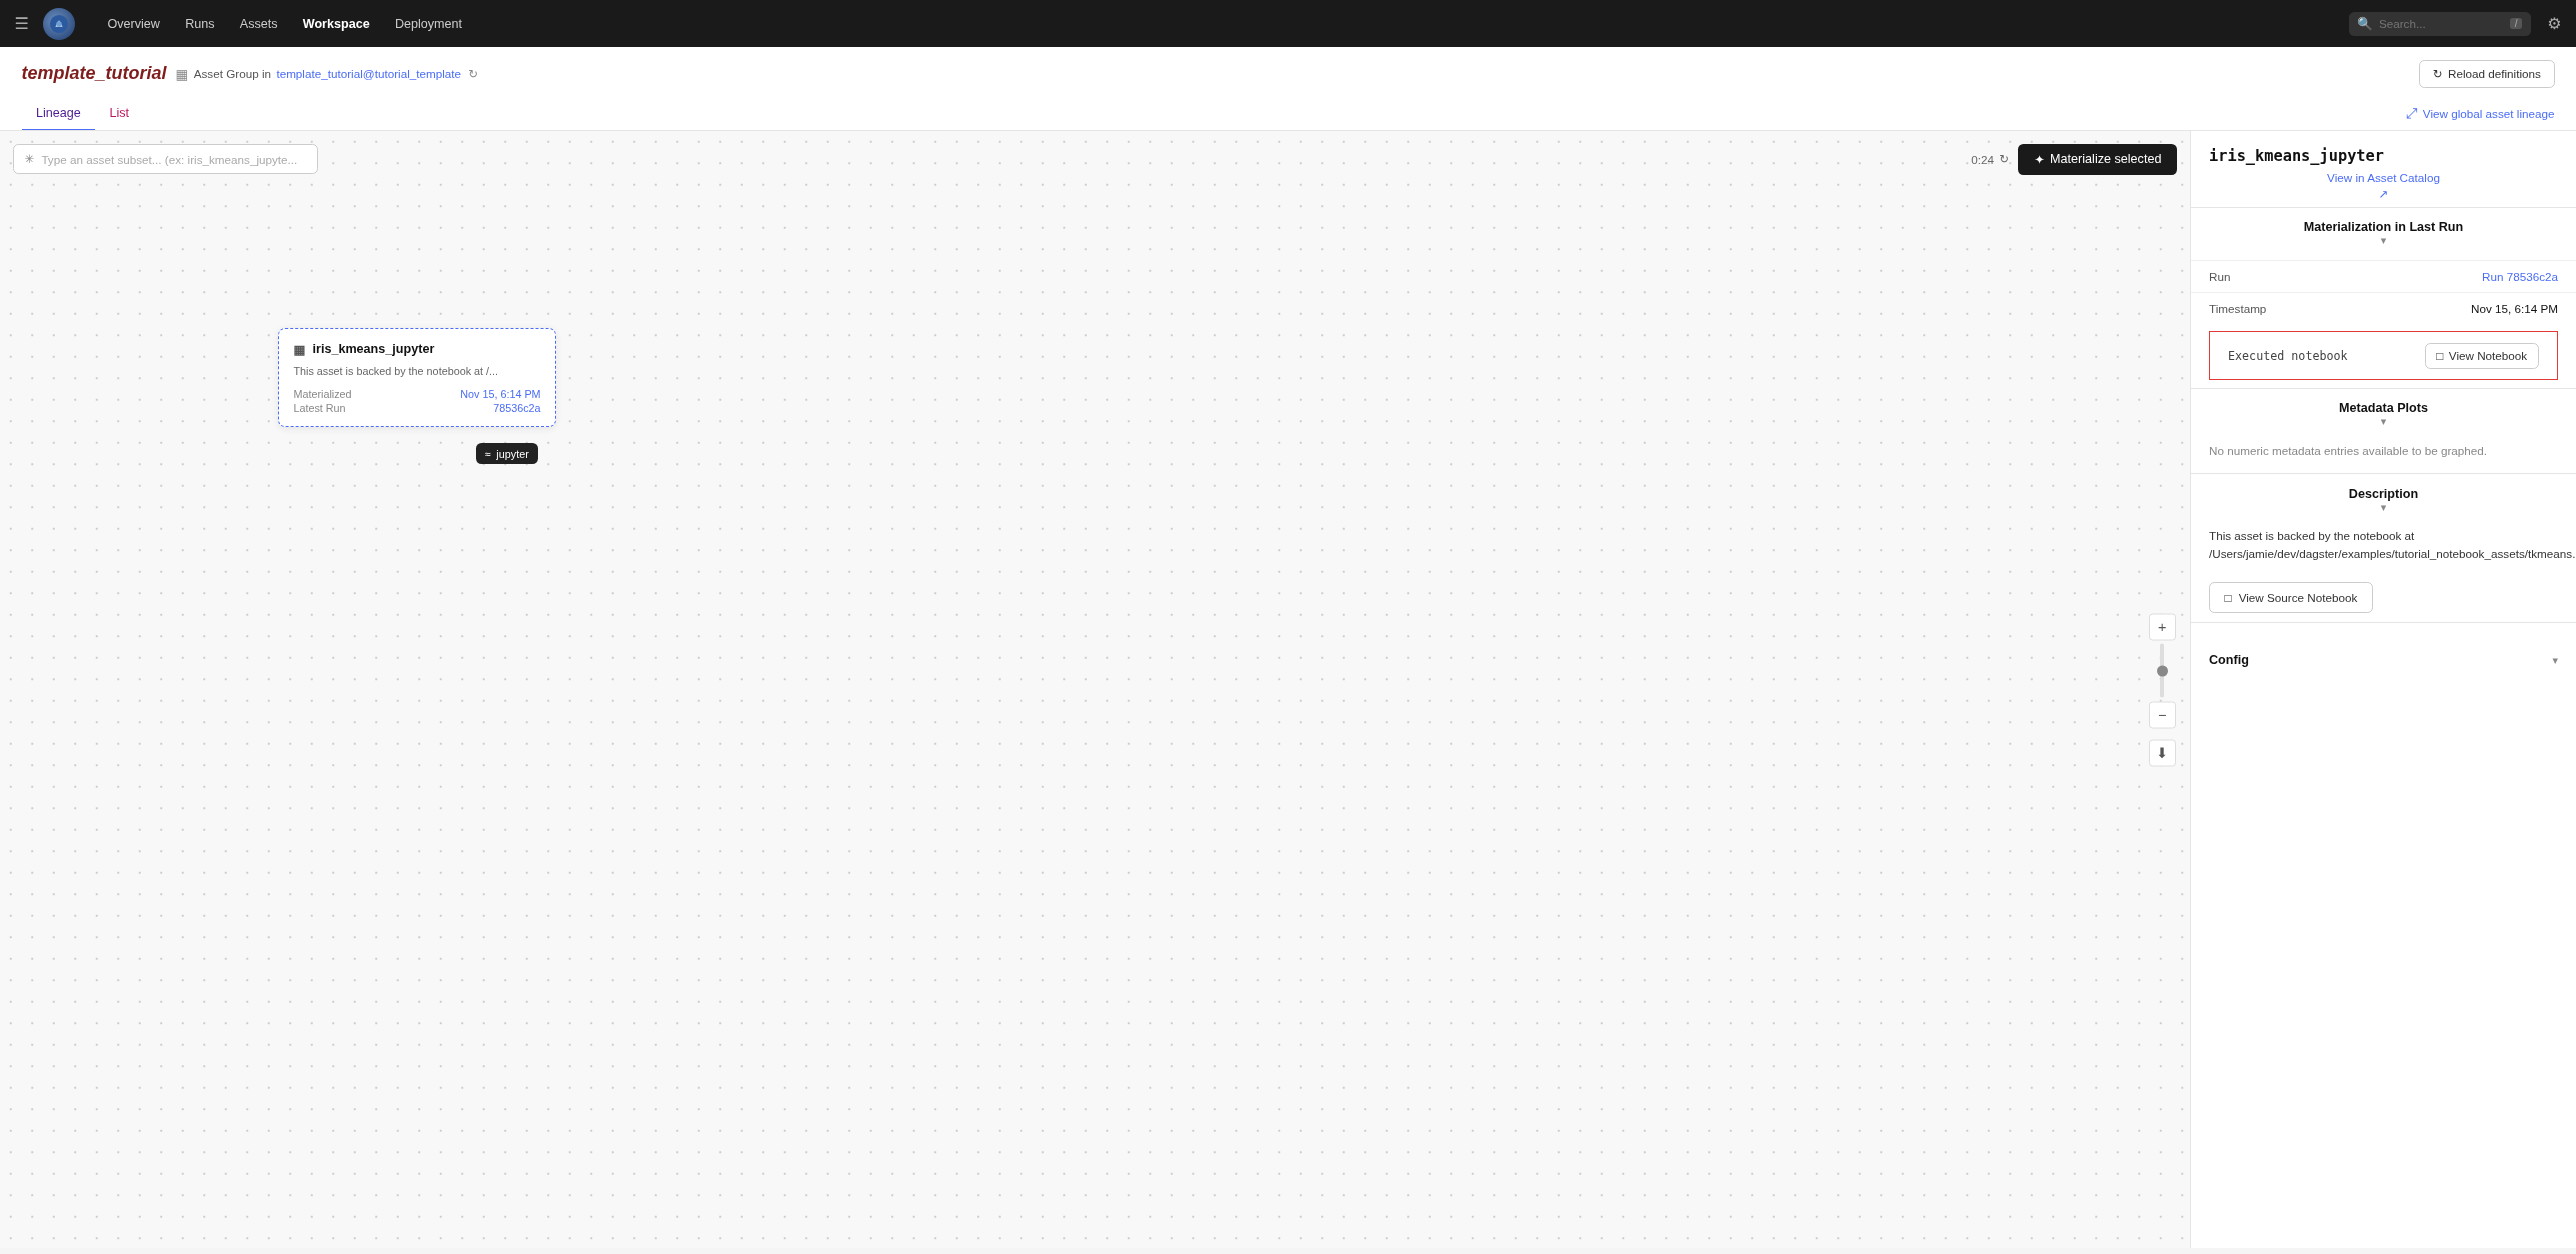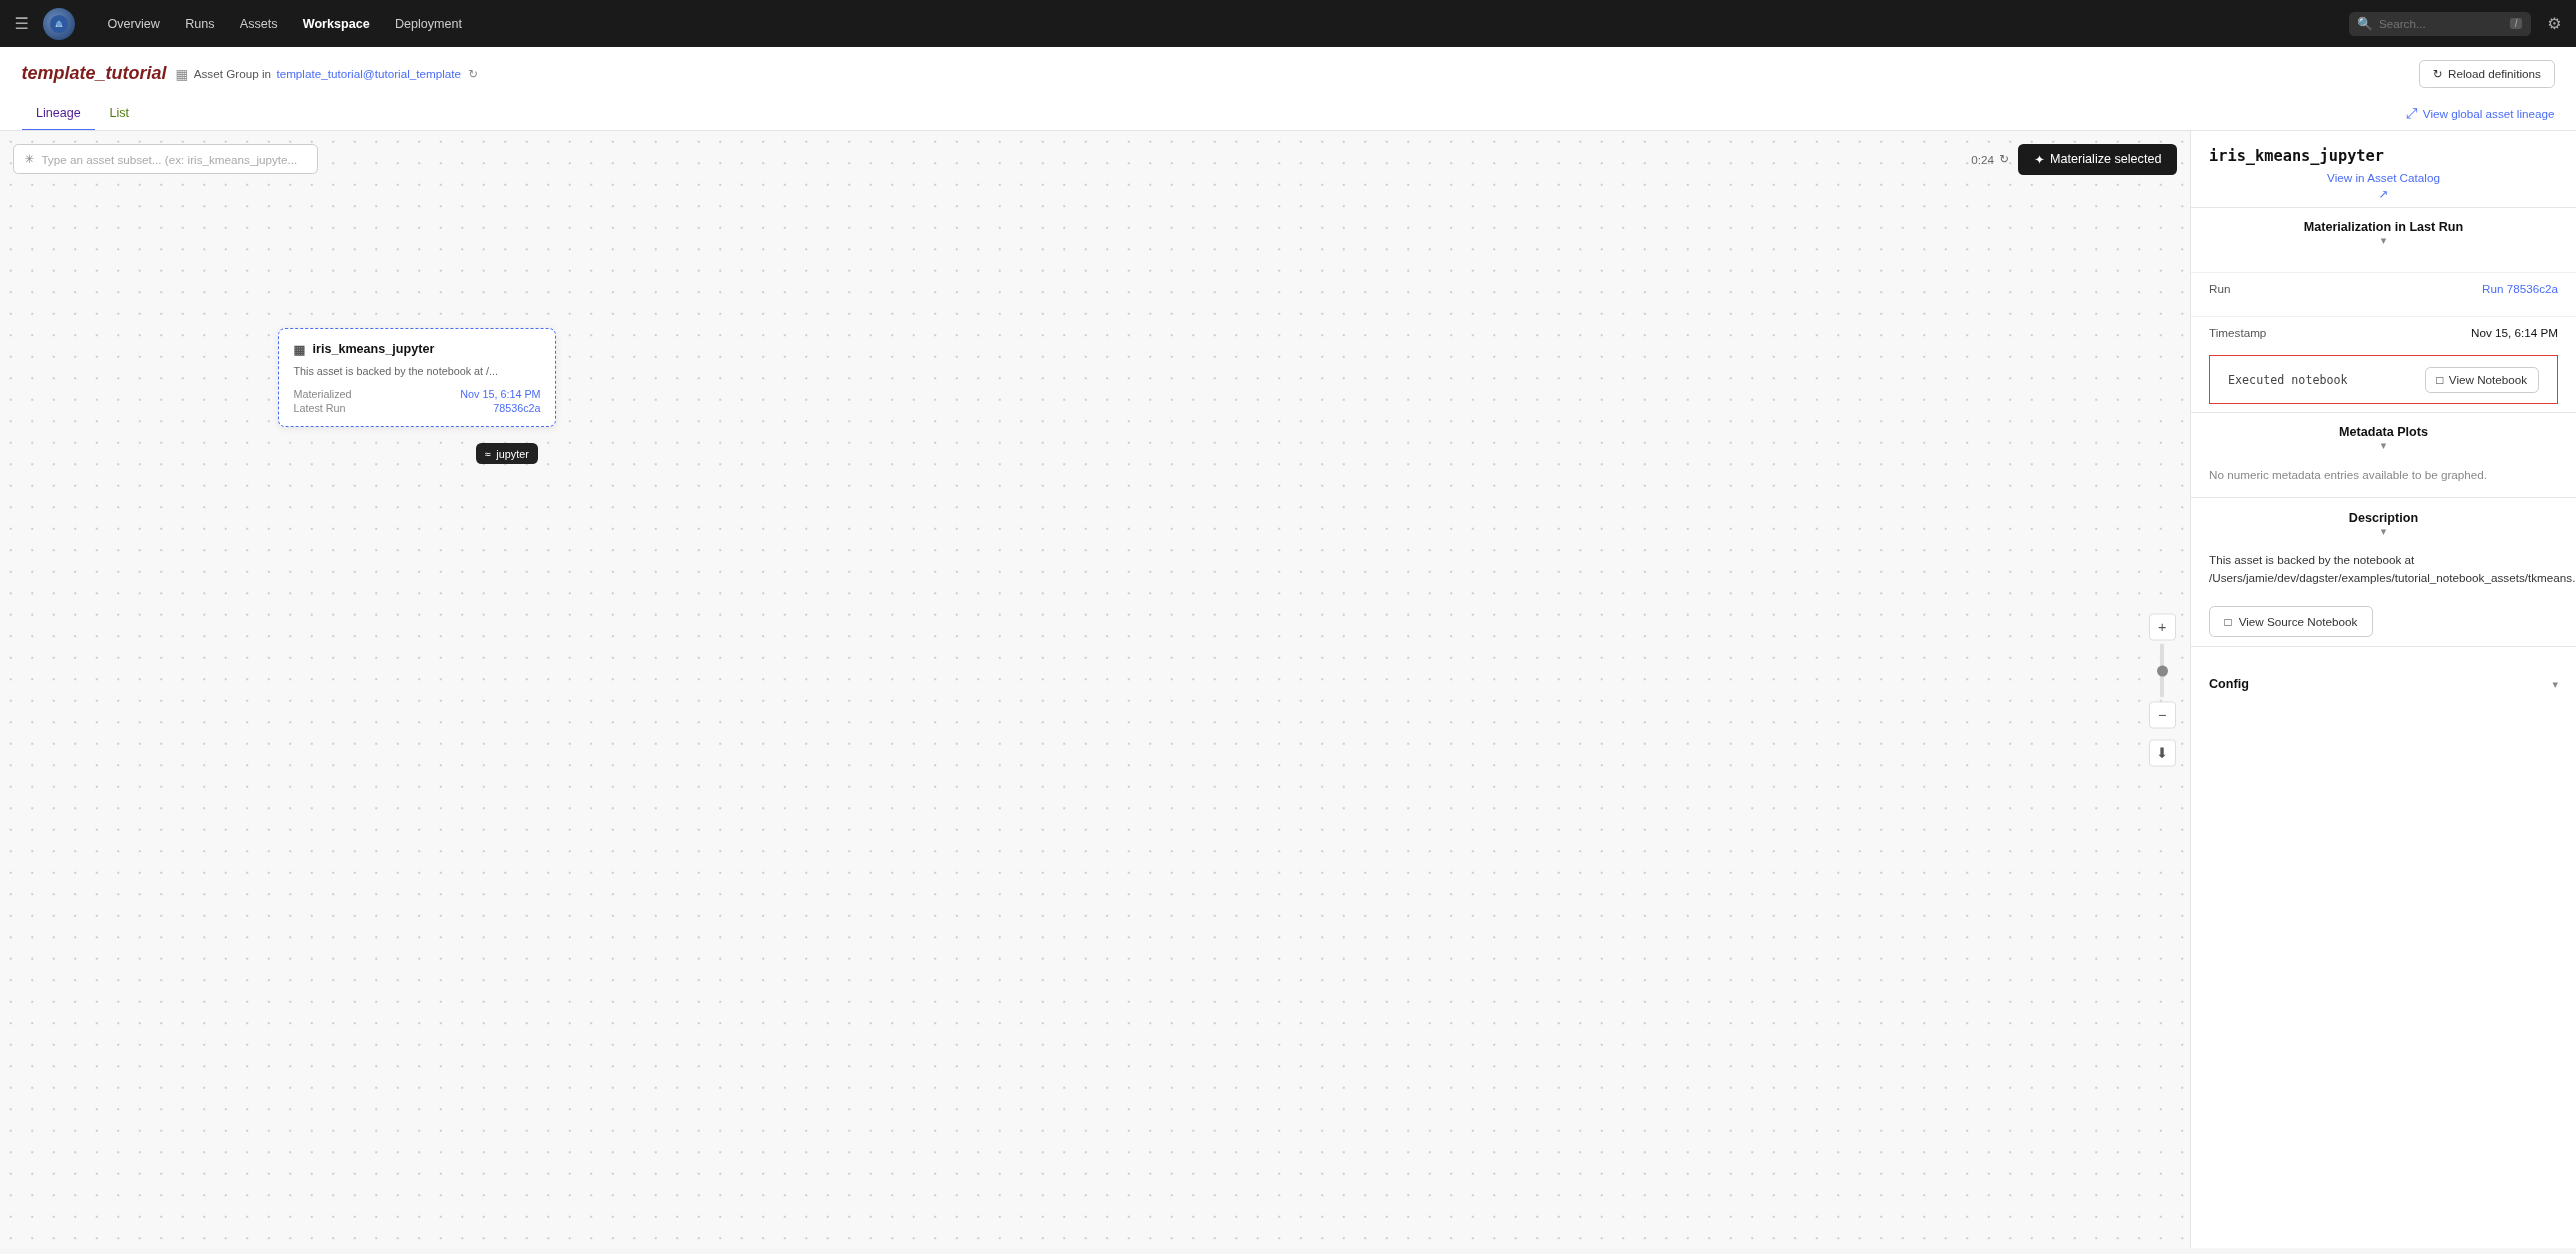--- a/index.html
+++ b/index.html
@@ -78,21 +78,21 @@
     }
 
     
     .tabs-row {
       display: flex; align-items: center; justify-content: space-between;
     }
     .tabs { display: flex; gap: 0; }
     .tab {
       padding: 9px 14.4px;
       font-size: 12.6px;
-      color: #4d7c0f;
+      color: #be185d;
       cursor: pointer;
       border-bottom: 1.8px solid transparent;
     }
     .tab.active {
       color: #4c1d95;
       border-bottom: 1.8px solid #4a6cf7;
       font-weight: 500;
     }
     .global-lineage-btn {
       display: flex; align-items: center; gap: 5.4px;
@@ -253,21 +253,20 @@
     .panel-section-title { font-size: 12.6px; font-weight: 600; color: #111; }
     .chevron { color: #888; font-size: 10.8px; }
     .panel-section-body { padding: 0 18px 12.6px 18px; }
 
     
     .info-row {
       display: flex; align-items: center; justify-content: space-between;
       padding: 9px 18px;
       border-top: 0.9px solid #f0f0f0;
       font-size: 11.7px;
-      margin-top: 12px;
     }
     .info-row-label { color: #555; }
     .info-row-value { color: #111; }
     .info-row-value.link { color: #4a6cf7; cursor: pointer; text-decoration: none; }
 
     
     .executed-row {
       display: flex; align-items: center; justify-content: space-between;
       padding: 10.8px 18px;
       border: 1.8px solid #e53935;

